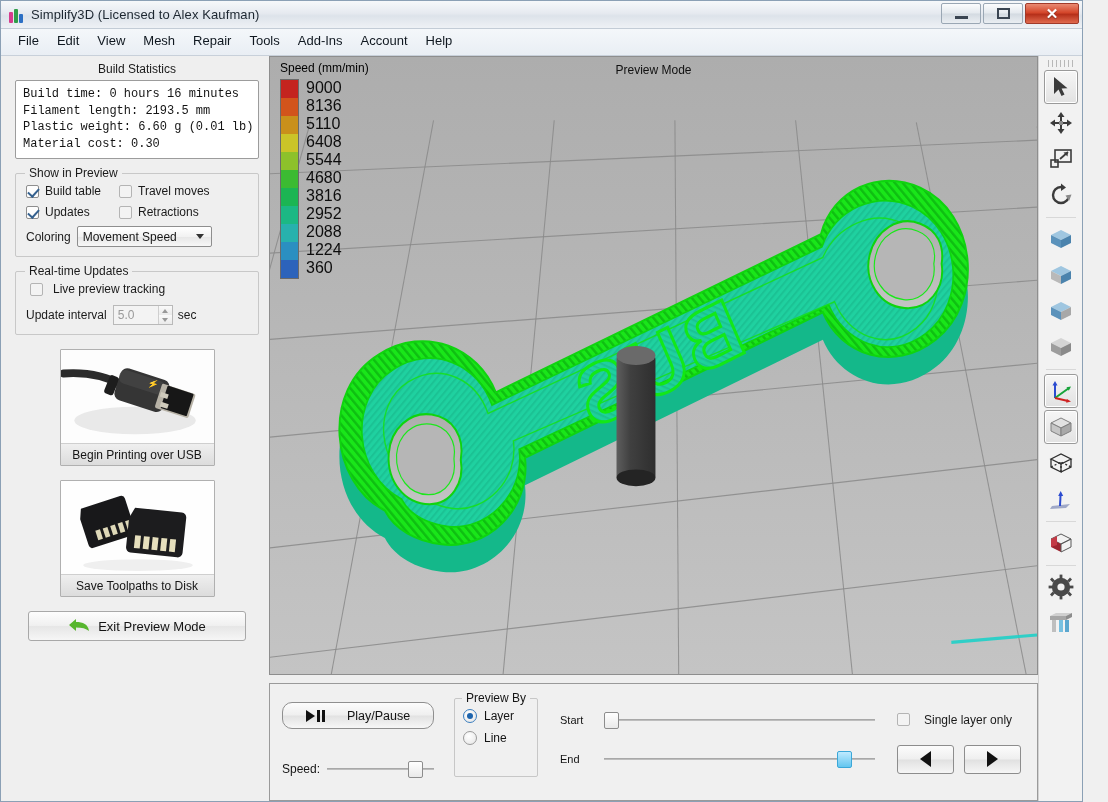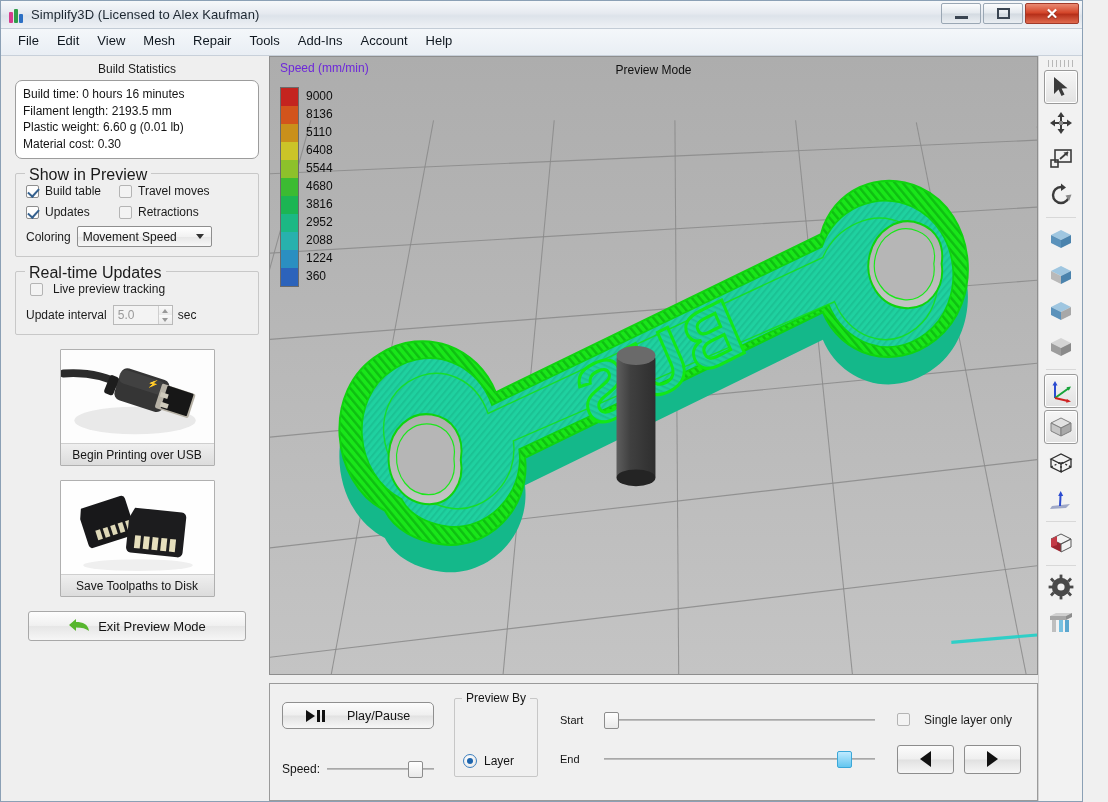--- a/index.html
+++ b/index.html
@@ -77,35 +77,35 @@
     padding: 6px 10px 0 14px;
     position: relative;
   }
   .groupbox { position: relative; margin-bottom: 10px; }
   .group-title {
     font-size: 12px; color: #1a1a1a;
     text-align: center; margin-bottom: 4px;
   }
   .statbox {
     border: 1px solid #9c9c9c; background: #fff;
-    padding: 5px 7px 6px 7px; border-radius: 7px;
+    padding: 5px 7px 6px 7px; border-radius: 2px; font-family: Liberation Mono, monospace;
   }
   .statline { font-size: 12px; color: #141414; line-height: 16.5px; white-space: nowrap; }
 
   .fieldset {
     border: 1px solid #c8c8c8;
     border-radius: 2px;
     padding: 10px 10px 9px 10px;
     margin: 14px 0 0 0;
     position: relative;
   }
   .fieldset > legend {
     position: absolute; top: -8px; left: 9px;
     background: #efefef; padding: 0 4px;
-    font-size: 16px; color: #1a1a1a;
+    font-size: 12px; color: #1a1a1a;
   }
   .fs-label { font-size:12px; color:#1a1a1a; }
 
   .cbrow { display: flex; align-items: center; margin-bottom: 7px; }
   .cb-cell { display: flex; align-items: center; }
   .cb-cell.w1 { width: 93px; }
   .checkbox {
     width: 13px; height: 13px; margin-right: 6px;
     border: 1px solid #8e8e8e; background: #fdfdfd; border-radius: 2px;
     position: relative; flex: 0 0 13px;
@@ -172,42 +172,42 @@
   }
 
   
   .centercol { flex: 1 1 auto; display: flex; flex-direction: column; min-width: 0; padding: 0 0 0 0; }
   .viewport {
     position: relative; flex: 1 1 auto; margin: 0 0 0 0;
     border: 1px solid #8e8e8e; overflow: hidden;
     background: #b9b9b9;
   }
   .legend { position: absolute; left: 10px; top: 4px; z-index: 6; }
-  .legend-title { font-size: 12px; color: #6d28d9; margin-bottom: 12px; }
+  .legend-title { font-size: 12px; color: #000000; margin-bottom: 4px; }
   .legend-rows { display: flex; }
   .legend-swatches { display: flex; flex-direction: column; width: 19px; border:1px solid #6a6a6a; }
   .legend-swatches i { display:block; height: 18px; }
   .legend-labels { display: flex; flex-direction: column; margin-left: 7px; }
-  .legend-labels span { height: 18px; line-height: 18px; font-size: 12px; color: #0d0d0d; }
+  .legend-labels span { height: 18px; line-height: 18px; font-size: 16px; color: #0d0d0d; }
   .vp-mode {
     position: absolute; left: 0; right: 0; top: 6px; text-align: center;
     font-size: 12px; color: #111; z-index: 5;
   }
 
   
   .playbar {
     flex: 0 0 118px; height: 118px;
     margin: 8px 0 0 0;
     border: 1px solid #9a9a9a; background: #f0f0f0;
     display: flex; align-items: stretch; padding: 10px 12px;
     position: relative;
   }
   .pb-left { width: 152px; display: flex; flex-direction: column; justify-content: space-between; padding-top: 8px; padding-bottom: 12px; }
   .playbtn {
-    height: 27px; border: 1px solid #8f8f8f; border-radius: 5px;
+    height: 27px; border: 1px solid #8f8f8f; border-radius: 10px;
     background: linear-gradient(to bottom,#fcfcfc 0%,#efefef 48%,#e2e2e2 52%,#f7f7f7 100%);
     display:flex; align-items:center; justify-content:center; gap:22px;
     font-size: 12.5px; color: #131313;
   }
   .pp-glyph { display:flex; align-items:center; gap:2px; }
   .pp-tri { width:0;height:0;border-left:9px solid #111;border-top:6px solid transparent;border-bottom:6px solid transparent; }
   .pp-bar { width:3px;height:12px;background:#111; }
   .pp-bar2 { width:3px;height:12px;background:#111; }
   .speedrow { display:flex; align-items:center; gap: 7px; }
   .speedrow .lbl { font-size: 12px; color:#141414; }
@@ -230,21 +230,21 @@
     width: 84px; margin-left: 20px;
     border: 1px solid #c7c7c7; border-radius: 2px;
     position: relative; padding: 10px 8px 8px 8px;
     display:flex; flex-direction:column; gap: 8px;
     height: 79px; align-self: flex-start; margin-top: 4px;
   }
   .pb-mid > legend {
     position:absolute; top:-8px; left: 7px; background:#f0f0f0; padding: 0 4px;
     font-size: 12px; color:#141414;
   }
-  .radiorow { display:flex; align-items:center; gap:7px;margin-top:45px; }
+  .radiorow { display:flex; align-items:center; gap:7px; }
   .radio {
     width:14px;height:14px;border-radius:50%;
     border:1px solid #9a9a9a; background: radial-gradient(circle at 40% 35%, #ffffff, #e4e4e4);
     position:relative; flex:0 0 14px;
   }
   .radio.on { border-color:#3b7fbf; }
   .radio.on::after {
     content:""; position:absolute; left:3px; top:3px; width:6px;height:6px;border-radius:50%;
     background:#1d64ad;
   }

